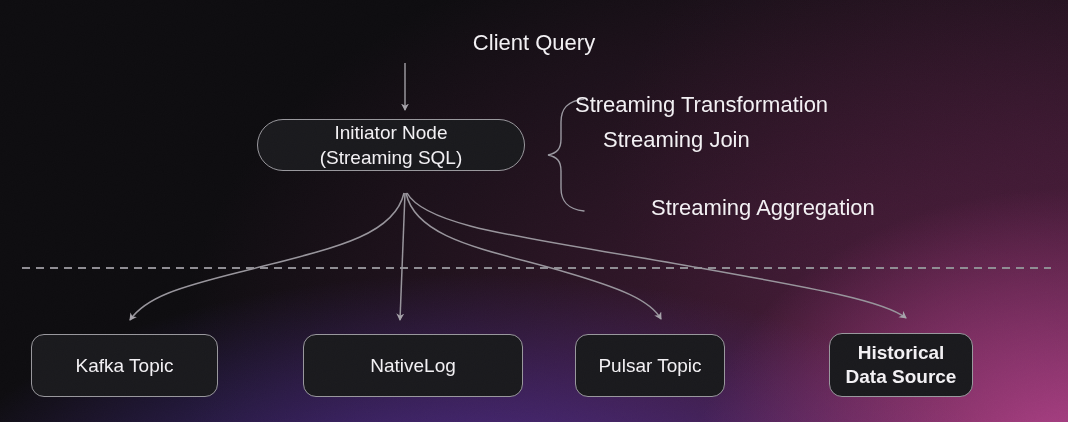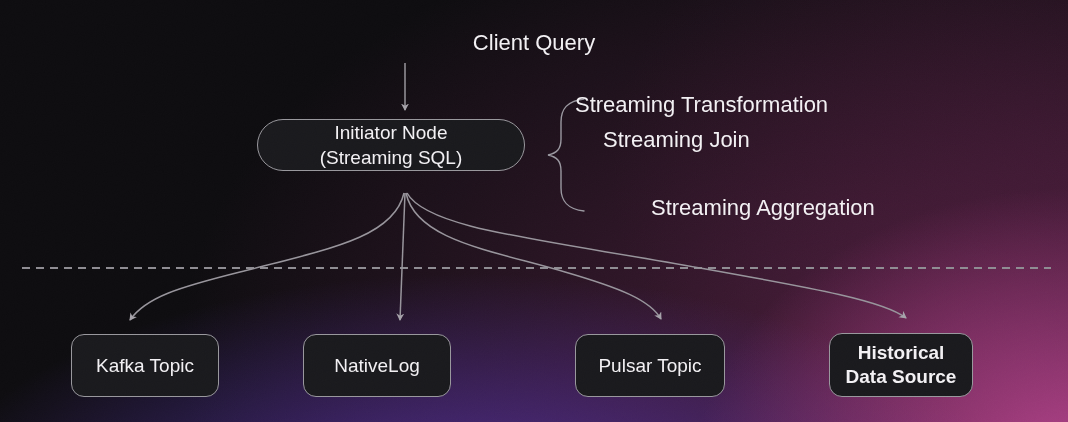--- a/index.html
+++ b/index.html
@@ -47,22 +47,22 @@
     z-index: 3;
   }
 
   #client-query { left: 0; right: 0; top: 31px; text-align: center; }
   #initiator   { left: 257px; top: 119px; width: 268px; height: 52px; border-radius: 29px; }
 
   #cap-1 { left: 575px; top: 93px; }
   #cap-2 { left: 603px; top: 128px; }
   #cap-3 { left: 603px; top: 196px; margin-left: 48px; }
 
-  #kafka      { left: 31px;  top: 334px; width: 148px; height: 63px; margin-left: 40px; }
-  #nativelog  { left: 303px; top: 334px; width: 148px; height: 63px; }
+  #kafka      { left: 31px;  top: 334px; width: 187px; height: 63px; }
+  #nativelog  { left: 303px; top: 334px; width: 220px; height: 63px; }
   #pulsar     { left: 575px; top: 334px; width: 150px; height: 63px; }
   #historical { left: 829px; top: 333px; width: 144px; height: 64px; line-height: 24px; font-weight: bold; }
 </style>
 </head>
 <body>
 
 <div id="canvas">
 
   <svg class="overlay" width="1068" height="422" viewBox="0 0 1068 422">
     <defs>

